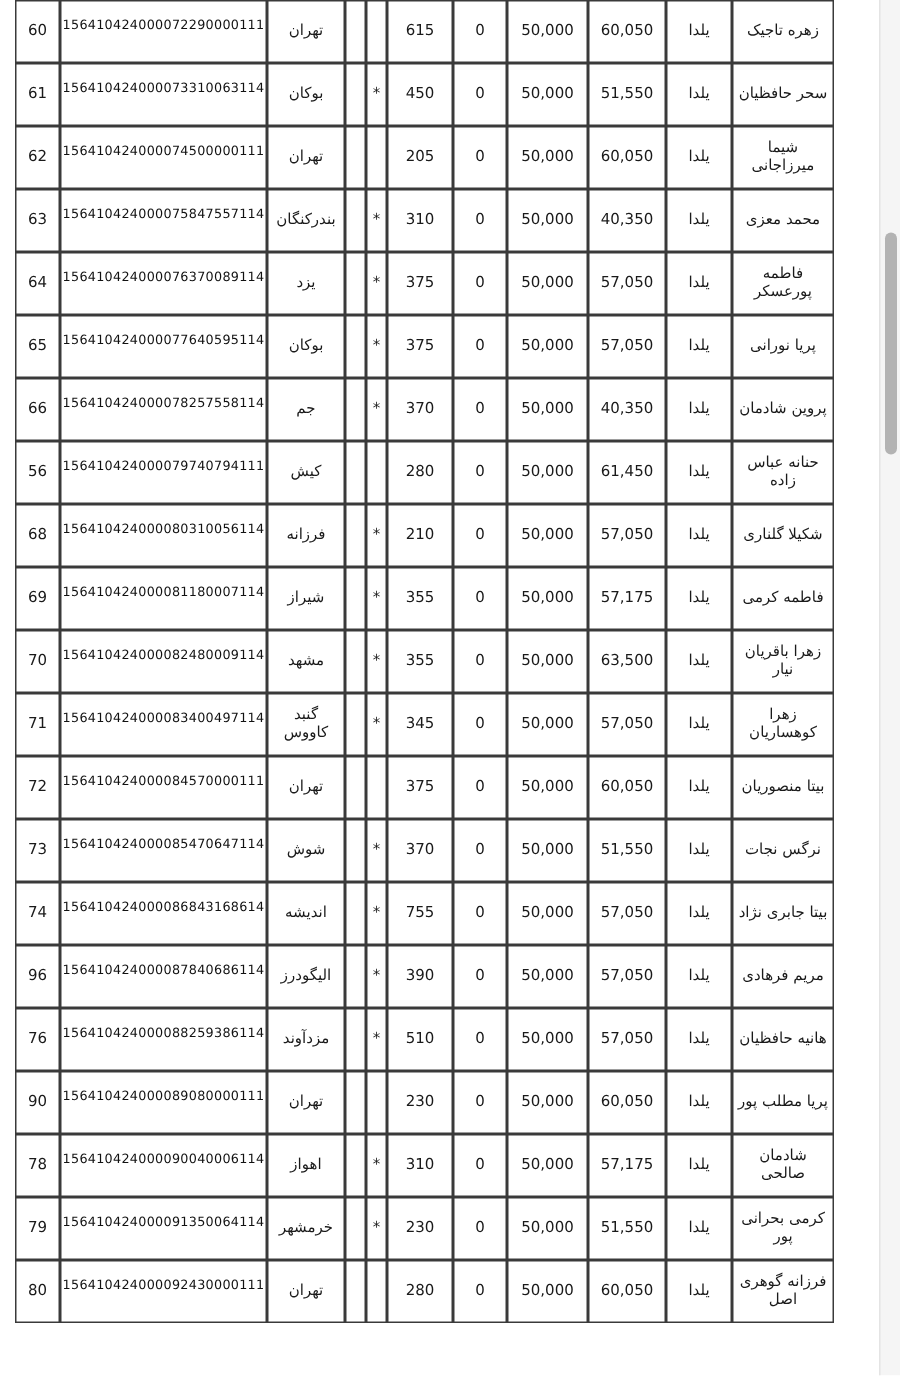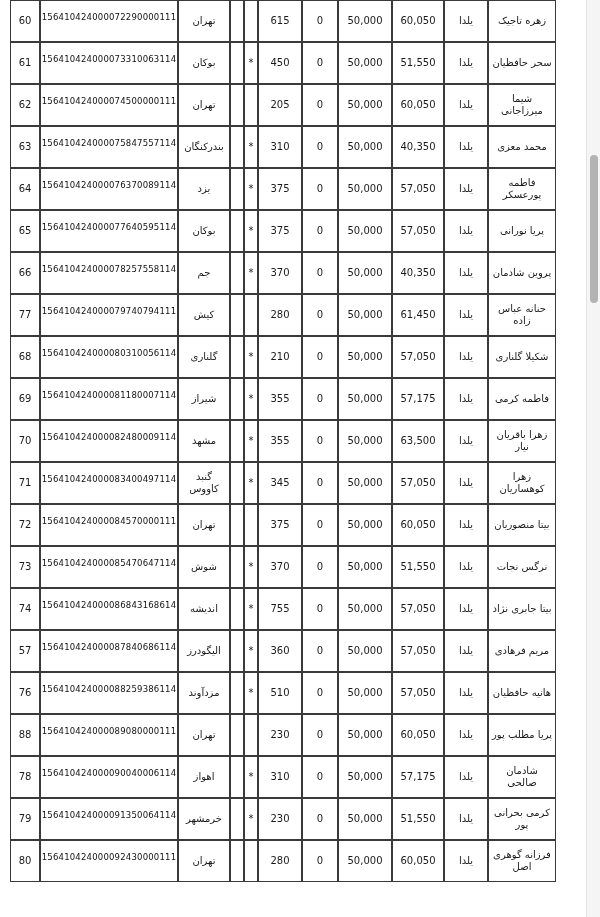--- a/index.html
+++ b/index.html
@@ -631,32 +631,32 @@
                   <rect x="116.75" y="0" width="2.20" height="21" fill="#111"></rect>
                   <rect x="119.65" y="0" width="0.70" height="21" fill="#111"></rect>
                   <rect x="121.05" y="0" width="1.45" height="21" fill="#111"></rect>
                   <rect x="123.20" y="0" width="2.20" height="21" fill="#111"></rect>
                   <rect x="126.10" y="0" width="1.45" height="21" fill="#111"></rect>
                   <rect x="128.25" y="0" width="0.70" height="21" fill="#111"></rect>
                 </svg>
                 <div class="bc-num">156410424000079740794111</div>
               </div>
             </td>
-            <td class="idx">77</td>
+            <td class="idx">56</td>
           </tr>
           <tr>
             <td class="name">شکیلا گلناری</td>
             <td class="brand">یلدا</td>
             <td class="num">57,050</td>
             <td class="num">50,000</td>
             <td class="num">0</td>
             <td class="num">210</td>
             <td class="star">*</td>
             <td class="star"></td>
-            <td class="city">گلناری</td>
+            <td class="city">فرزانه</td>
             <td class="barcode-cell">
               <div class="barcode-box">
                 <svg class="bars" viewBox="0 0 130 21" preserveAspectRatio="none" xmlns="http://www.w3.org/2000/svg">
                   <rect x="0.00" y="0" width="0.70" height="21" fill="#111"></rect>
                   <rect x="2.80" y="0" width="1.45" height="21" fill="#111"></rect>
                   <rect x="5.65" y="0" width="1.45" height="21" fill="#111"></rect>
                   <rect x="7.80" y="0" width="0.70" height="21" fill="#111"></rect>
                   <rect x="9.90" y="0" width="1.45" height="21" fill="#111"></rect>
                   <rect x="12.05" y="0" width="1.45" height="21" fill="#111"></rect>
                   <rect x="15.60" y="0" width="0.70" height="21" fill="#111"></rect>
@@ -1093,21 +1093,21 @@
               </div>
             </td>
             <td class="idx">74</td>
           </tr>
           <tr>
             <td class="name">مریم فرهادی</td>
             <td class="brand">یلدا</td>
             <td class="num">57,050</td>
             <td class="num">50,000</td>
             <td class="num">0</td>
-            <td class="num">360</td>
+            <td class="num">390</td>
             <td class="star">*</td>
             <td class="star"></td>
             <td class="city">الیگودرز</td>
             <td class="barcode-cell">
               <div class="barcode-box">
                 <svg class="bars" viewBox="0 0 130 21" preserveAspectRatio="none" xmlns="http://www.w3.org/2000/svg">
                   <rect x="0.00" y="0" width="1.45" height="21" fill="#111"></rect>
                   <rect x="2.85" y="0" width="0.70" height="21" fill="#111"></rect>
                   <rect x="4.25" y="0" width="0.70" height="21" fill="#111"></rect>
                   <rect x="5.65" y="0" width="0.70" height="21" fill="#111"></rect>
@@ -1149,21 +1149,21 @@
                   <rect x="113.40" y="0" width="0.70" height="21" fill="#111"></rect>
                   <rect x="115.50" y="0" width="1.45" height="21" fill="#111"></rect>
                   <rect x="117.65" y="0" width="2.20" height="21" fill="#111"></rect>
                   <rect x="120.55" y="0" width="0.70" height="21" fill="#111"></rect>
                   <rect x="122.65" y="0" width="2.20" height="21" fill="#111"></rect>
                   <rect x="125.55" y="0" width="2.20" height="21" fill="#111"></rect>
                 </svg>
                 <div class="bc-num">156410424000087840686114</div>
               </div>
             </td>
-            <td class="idx">57</td>
+            <td class="idx">96</td>
           </tr>
           <tr>
             <td class="name">هانیه حافظیان</td>
             <td class="brand">یلدا</td>
             <td class="num">57,050</td>
             <td class="num">50,000</td>
             <td class="num">0</td>
             <td class="num">510</td>
             <td class="star">*</td>
             <td class="star"></td>
@@ -1279,21 +1279,21 @@
                   <rect x="113.40" y="0" width="1.45" height="21" fill="#111"></rect>
                   <rect x="116.95" y="0" width="0.70" height="21" fill="#111"></rect>
                   <rect x="118.35" y="0" width="0.70" height="21" fill="#111"></rect>
                   <rect x="119.75" y="0" width="1.45" height="21" fill="#111"></rect>
                   <rect x="122.60" y="0" width="2.20" height="21" fill="#111"></rect>
                   <rect x="126.20" y="0" width="1.45" height="21" fill="#111"></rect>
                 </svg>
                 <div class="bc-num">156410424000089080000111</div>
               </div>
             </td>
-            <td class="idx">88</td>
+            <td class="idx">90</td>
           </tr>
           <tr>
             <td class="name">شادمان صالحی</td>
             <td class="brand">یلدا</td>
             <td class="num">57,175</td>
             <td class="num">50,000</td>
             <td class="num">0</td>
             <td class="num">310</td>
             <td class="star">*</td>
             <td class="star"></td>

